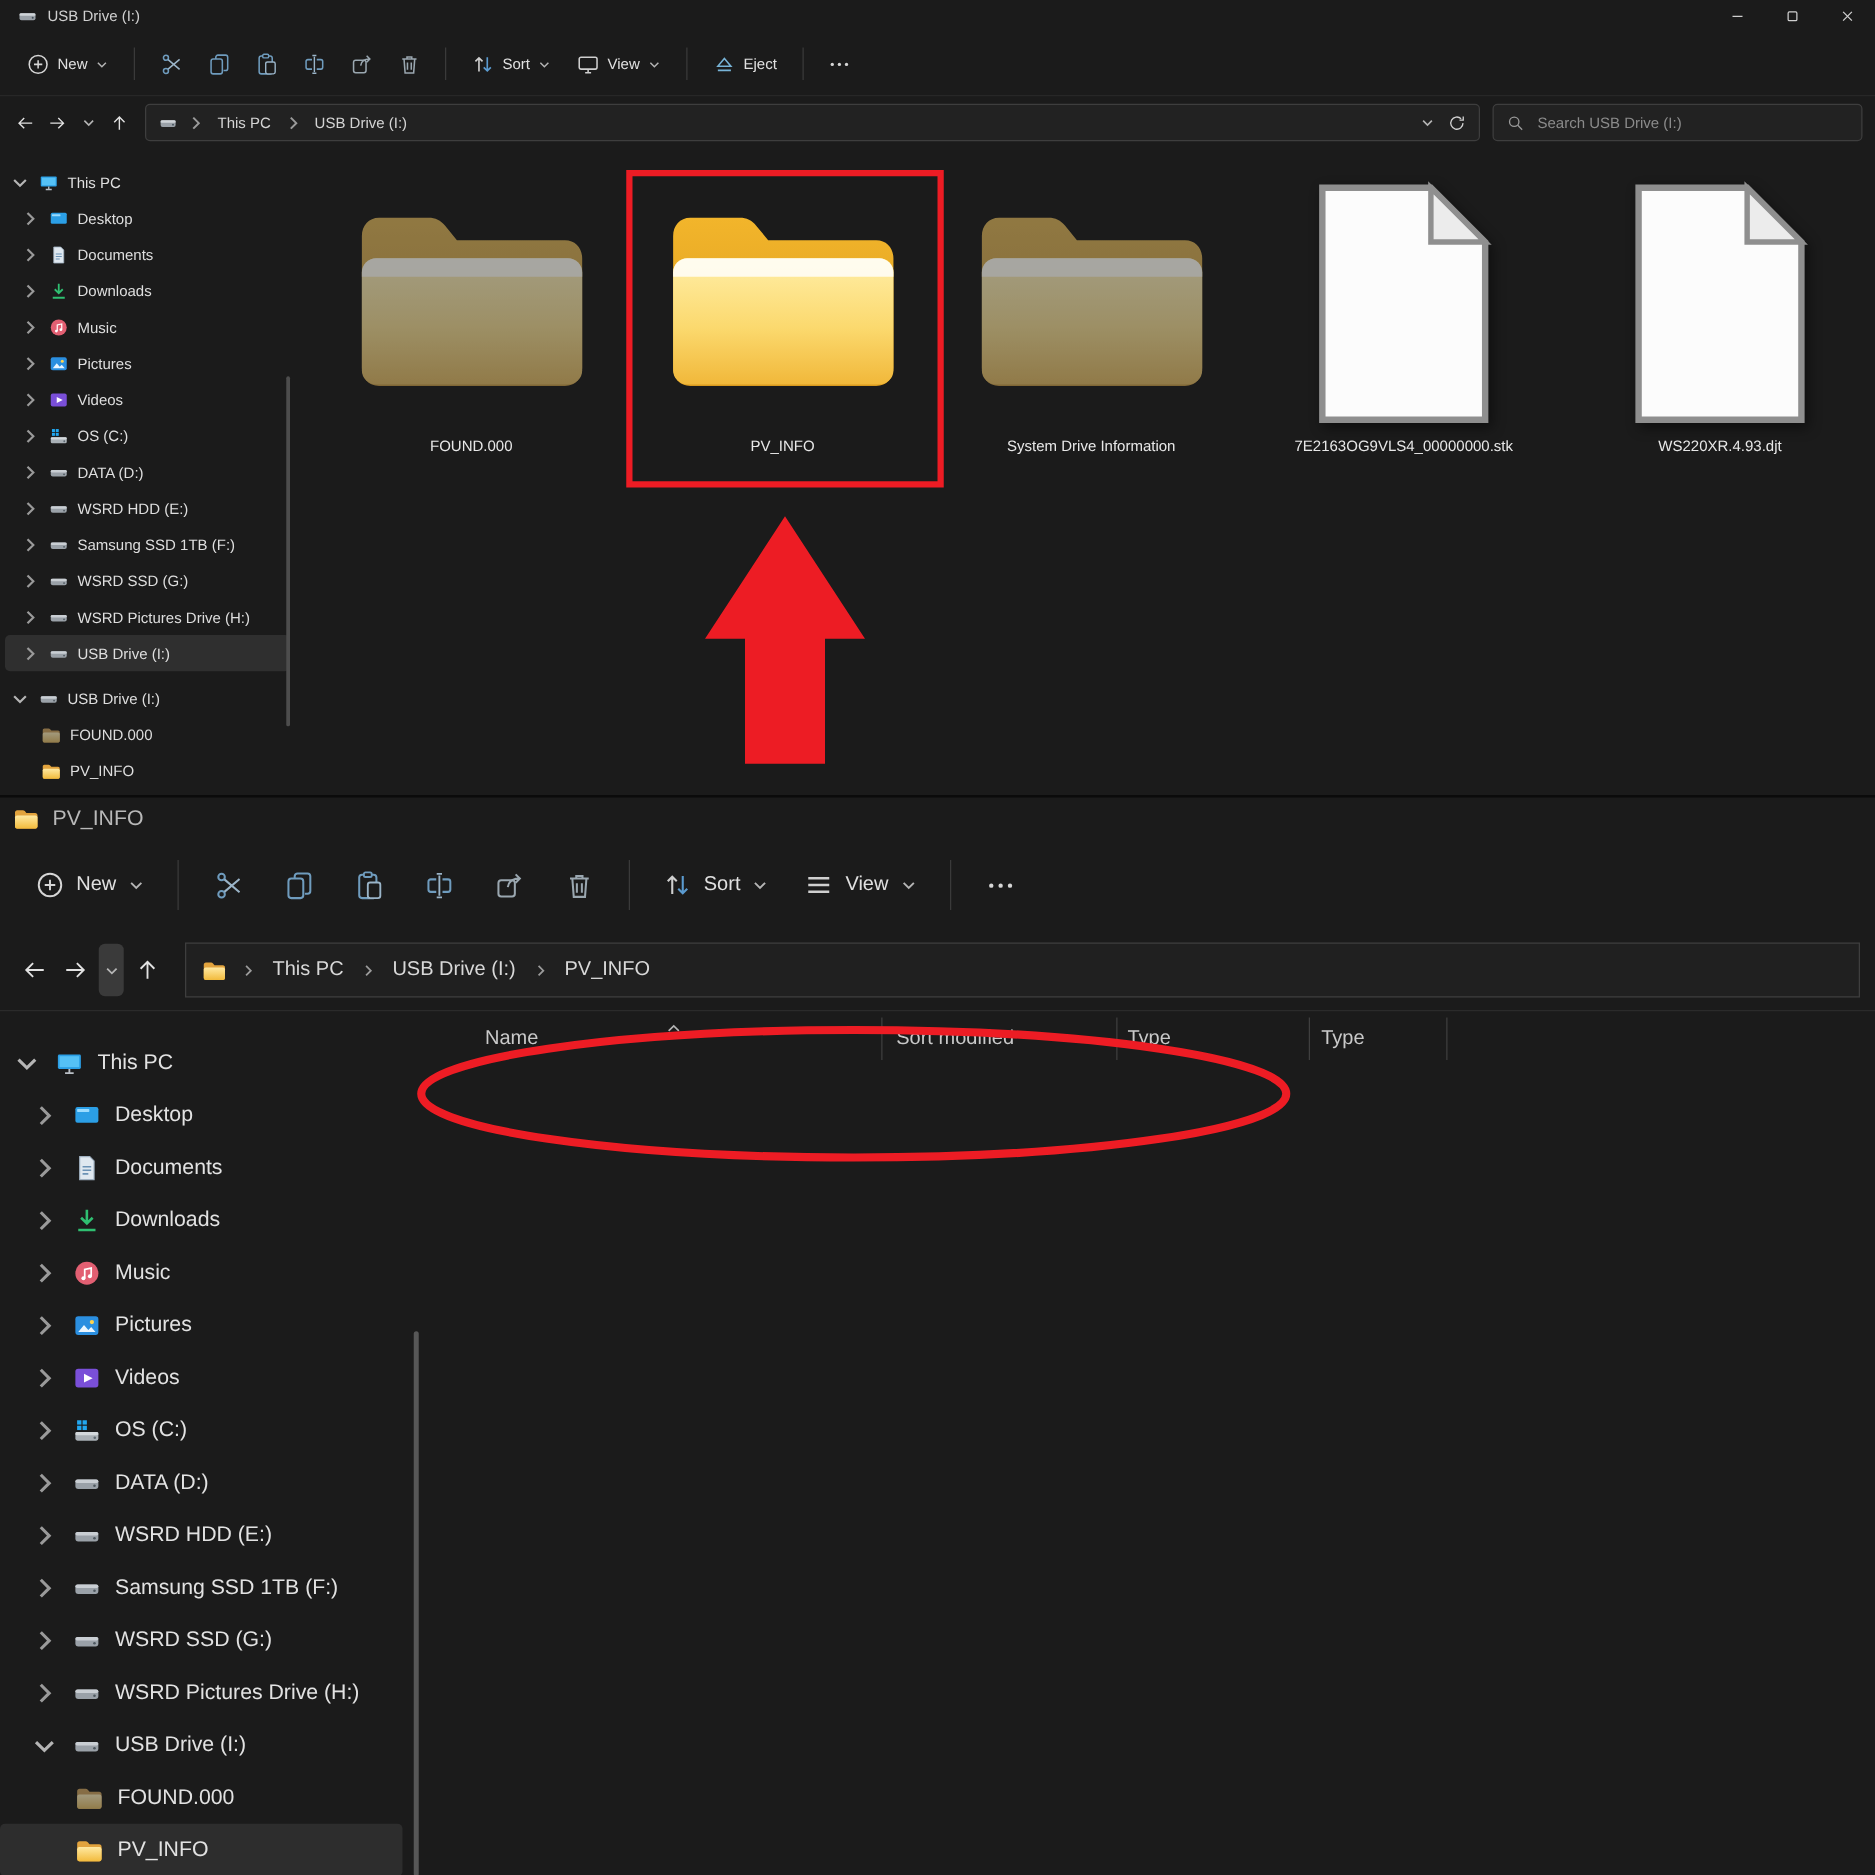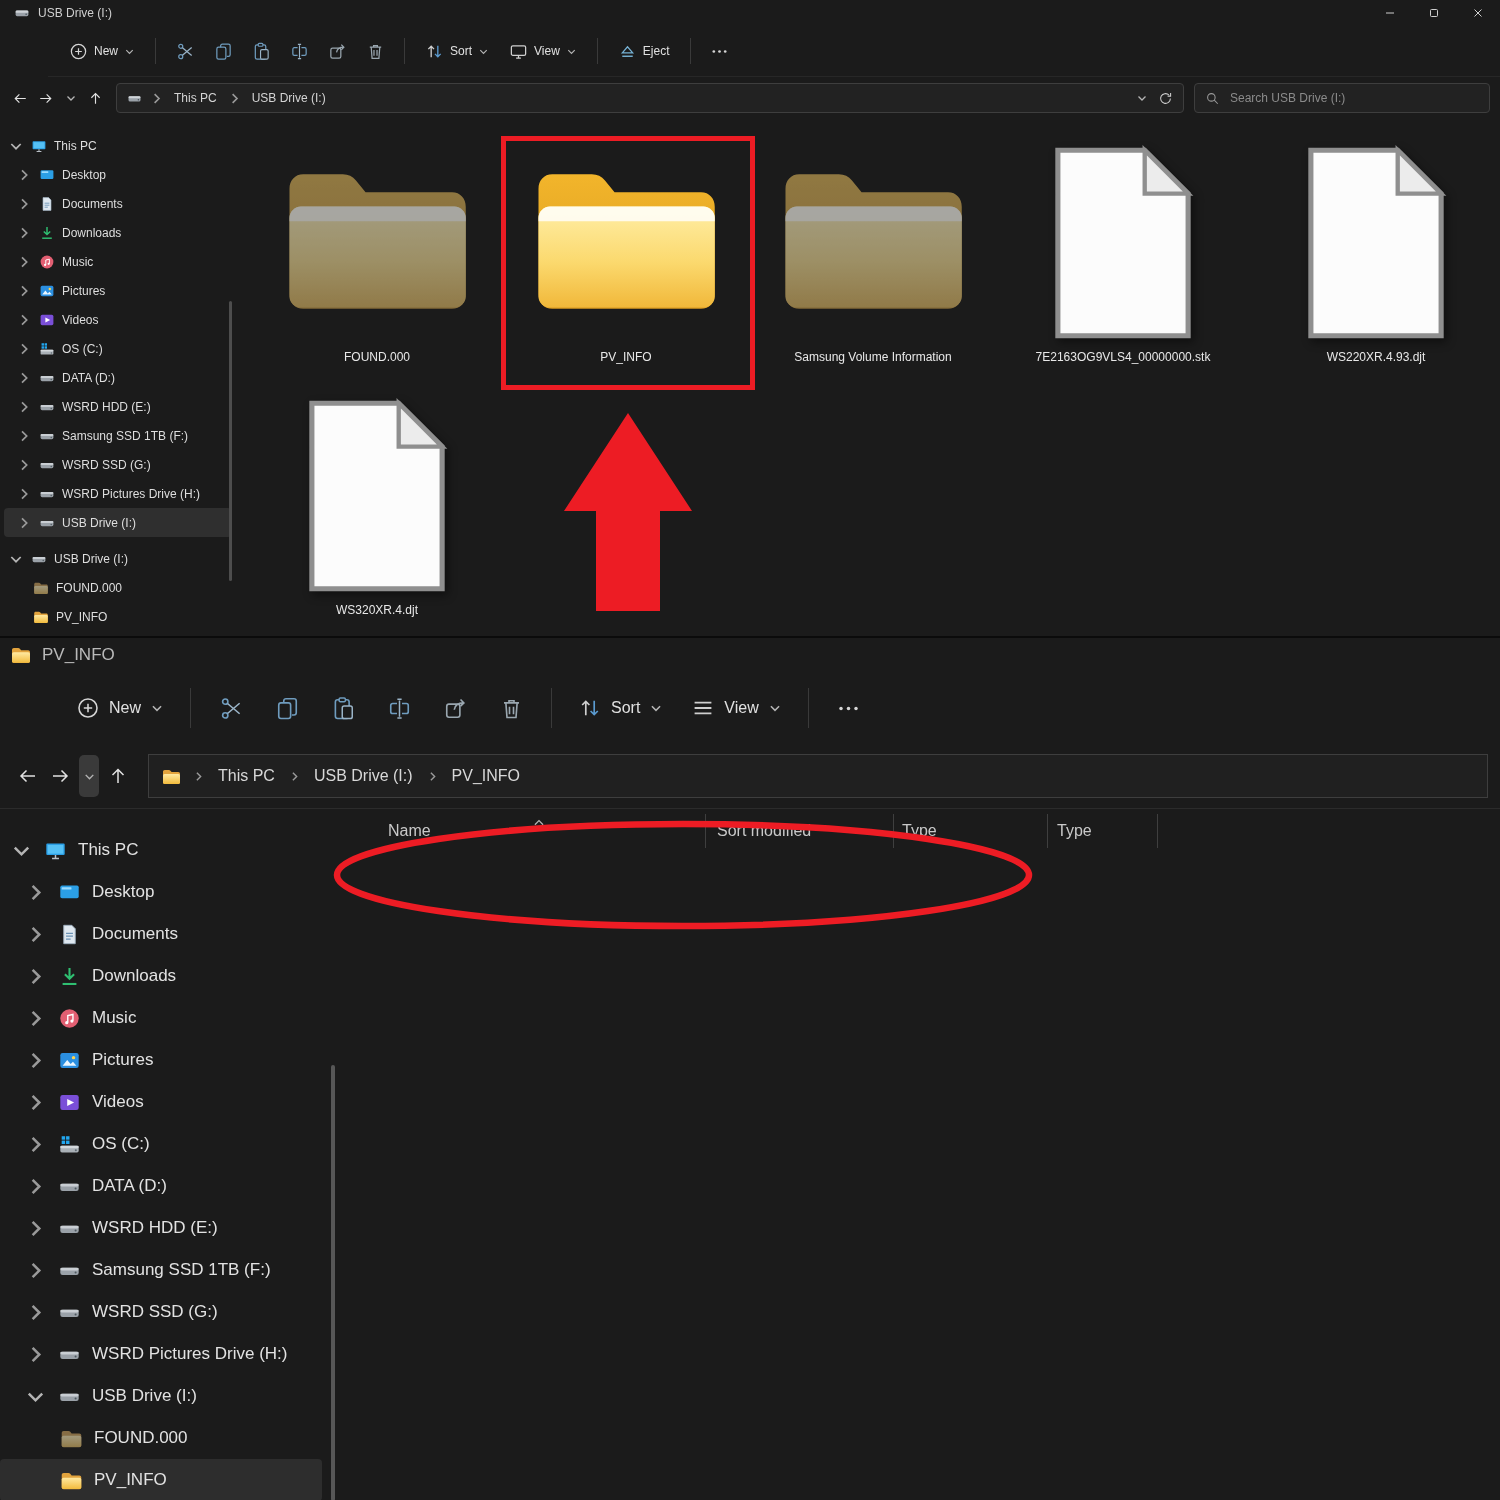--- a/index.html
+++ b/index.html
@@ -7,21 +7,21 @@
          font-family:"Liberation Sans",sans-serif;color:#e6e6e6;}
   .ic{display:inline-block;line-height:0;flex:none;}
   .ic svg{width:100%;height:100%;display:block;}
   
   .win-top{position:absolute;left:0;top:0;width:1500px;height:636px;background:#1b1b1b;}
   .titlebar{height:26px;display:flex;align-items:center;gap:8px;padding-left:14px;font-size:12px;color:#cfcfcf;}
   .titlebar .ic{width:16px;height:16px;}
   .wincontrols{margin-left:auto;display:flex;}
   .wbtn{width:44px;height:26px;display:flex;align-items:center;justify-content:center;}
   .wbtn .ic{width:12px;height:12px;}
-  .toolbar{height:50px;display:flex;align-items:center;padding:0 12px;gap:2px;border-bottom:1px solid rgba(255,255,255,0.055);margin-left:48px;}
+  .toolbar{height:50px;display:flex;align-items:center;padding:0 12px;gap:2px;border-bottom:1px solid rgba(255,255,255,0.055);}
   .tbtn{display:flex;align-items:center;gap:6px;padding:5px 9px;border-radius:4px;font-size:12px;color:#e0e0e0;}
   .tbtn .ic{width:19px;height:19px;}
   .tbtn .chv{width:11px;height:11px;}
   .ticon{width:36px;height:32px;display:flex;align-items:center;justify-content:center;border-radius:4px;}
   .ticon .ic{width:19px;height:19px;}
   .tsep{width:1px;height:26px;background:#3a3a3a;margin:0 9px;flex:none;}
   .addrrow{height:42px;display:flex;align-items:center;padding:0 8px;}
   .navbtn{width:25px;height:26px;display:flex;align-items:center;justify-content:center;border-radius:4px;flex:none;}
   .navbtn .ic{width:15px;height:15px;}
   .pill{height:30px;background:#222222;border:1px solid #3e3e3e;border-radius:4px;display:flex;align-items:center;box-sizing:border-box;}
@@ -641,21 +641,21 @@
                     </linearGradient>
                     <linearGradient id="fbBody" x1="0" y1="0" x2="0" y2="1">
                       <stop offset="0" stop-color="#ffeea6"></stop>
                       <stop offset="0.55" stop-color="#fbd96e"></stop>
                       <stop offset="1" stop-color="#f1b83a"></stop>
                     </linearGradient>
                   </defs>
                 </svg>
               </span>
             </span>
-          <span class="lbl">Samsung Volume Information</span>
+          <span class="lbl">System Drive Information</span>
         </div>
         <div class="tile" style="left:759px;top:19px;">
           <span class="iconarea">
               <span class="ic bigdoc">
                 <svg viewBox="0 0 76 100">
                   <path d="M5 3h44l22 22v72H5z" fill="#fcfcfc" stroke="#8f8f8f" stroke-width="2.6"></path>
                   <path d="M49 3l22 22H49z" fill="#ececec" stroke="#8f8f8f" stroke-width="2.2"></path>
                 </svg>
               </span>
             </span>
@@ -664,31 +664,20 @@
         <div class="tile" style="left:1012px;top:19px;justify-content:center;">
           <span class="iconarea">
               <span class="ic bigdoc">
                 <svg viewBox="0 0 76 100">
                   <path d="M5 3h44l22 22v72H5z" fill="#fcfcfc" stroke="#8f8f8f" stroke-width="2.6"></path>
                   <path d="M49 3l22 22H49z" fill="#ececec" stroke="#8f8f8f" stroke-width="2.2"></path>
                 </svg>
               </span>
             </span>
           <span class="lbl">WS220XR.4.93.djt</span>
-        </div>
-        <div class="tile" style="left:13px;top:272px;">
-          <span class="iconarea">
-              <span class="ic bigdoc">
-                <svg viewBox="0 0 76 100">
-                  <path d="M5 3h44l22 22v72H5z" fill="#fcfcfc" stroke="#8f8f8f" stroke-width="2.6"></path>
-                  <path d="M49 3l22 22H49z" fill="#ececec" stroke="#8f8f8f" stroke-width="2.2"></path>
-                </svg>
-              </span>
-            </span>
-          <span class="lbl">WS320XR.4.djt</span>
         </div>
       </div>
     </div>
   </div>
 
   <div class="win-bot">
     <div class="titlebar2">
       <span class="ic">
           <svg viewBox="0 0 20 17">
             <path d="M1.5 3.8c0-1 .7-1.8 1.7-1.8h4.2c.6 0 1.1.2 1.5.7l1.2 1.4h6.7c1 0 1.7.8 1.7 1.8v8.3c0 1-.7 1.8-1.7 1.8H3.2c-1 0-1.7-.8-1.7-1.8z" fill="#e2a33d"></path>

